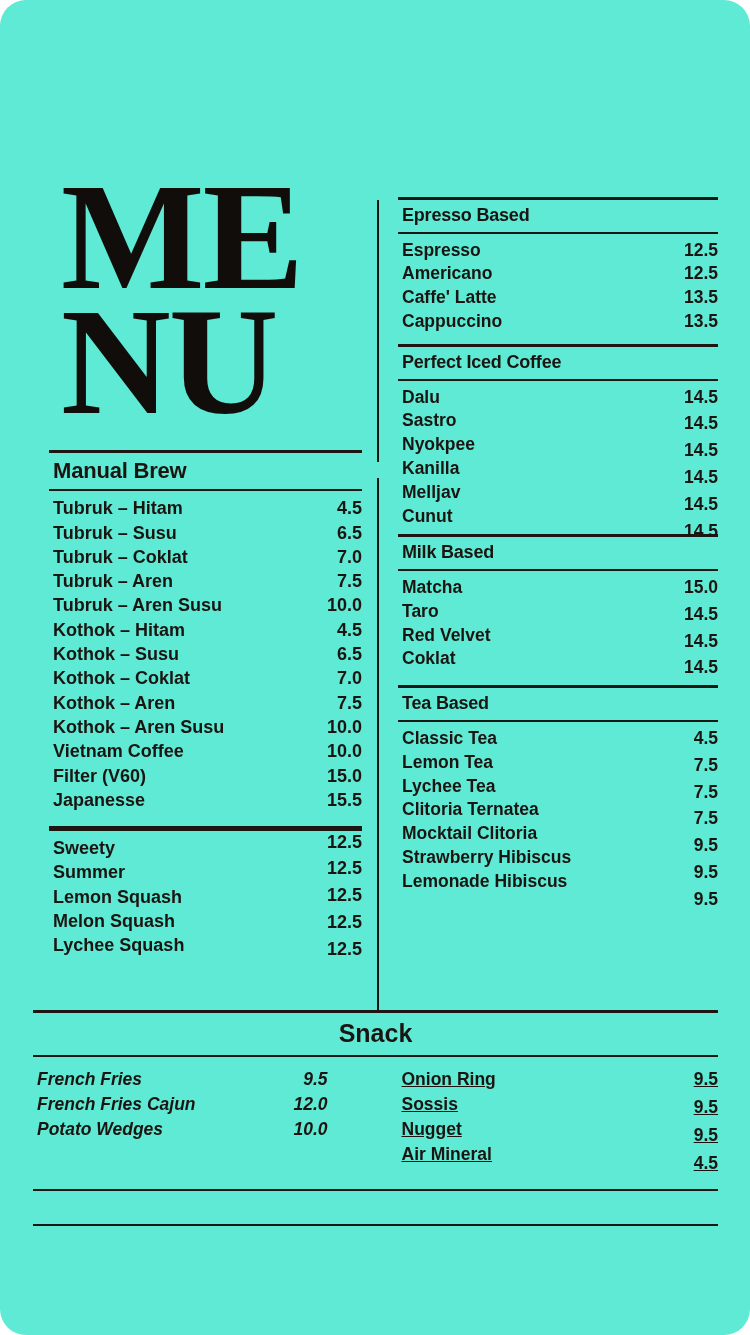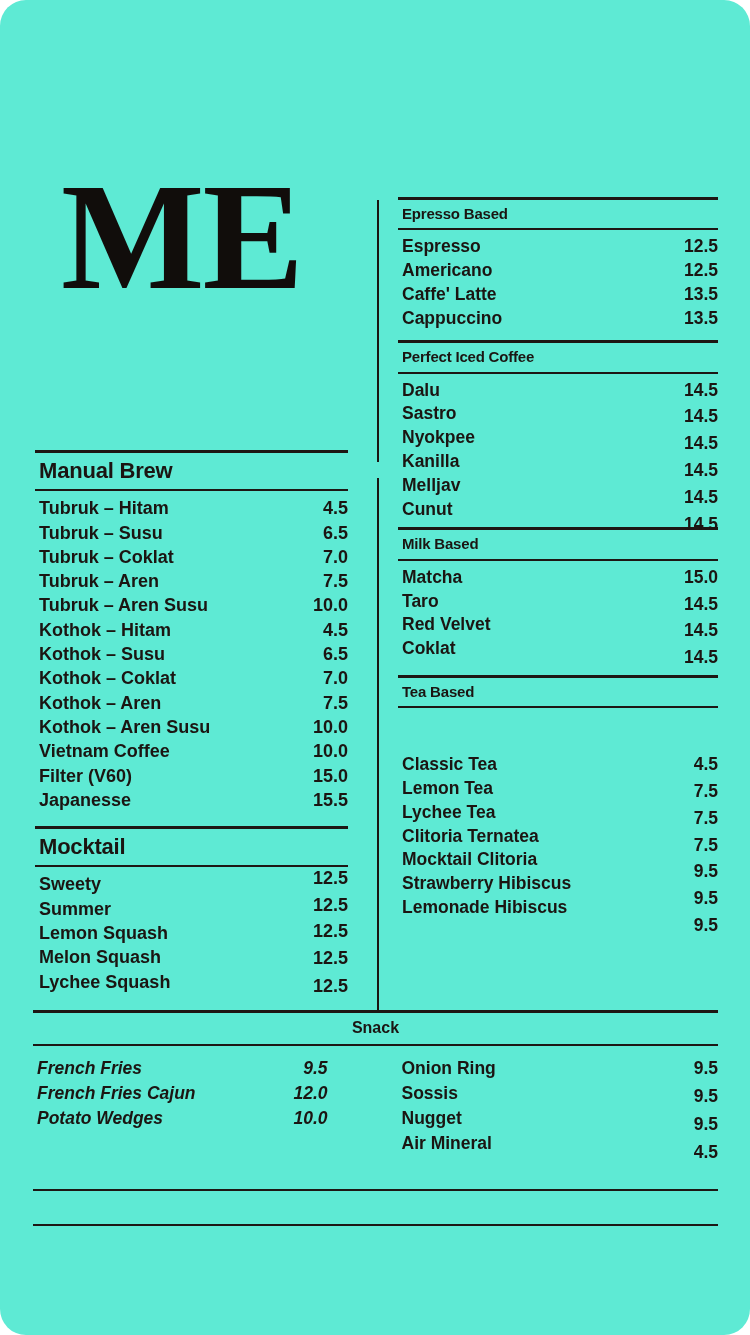--- a/index.html
+++ b/index.html
@@ -40,21 +40,21 @@
     color: #110d0b;
     display: block;
     text-align: left;
     margin-left: 28px;
   }
   .word.two { margin-top: -6px; }
 
   
   .col-left {
     position: absolute;
-    left: 35px;
+    left: 49px;
     top: 450px;
     width: 313px;
   }
   .col-right {
     position: absolute;
     left: 398px;
     top: 197px;
     width: 320px;
   }
   .divider-vert {
@@ -67,21 +67,21 @@
 
   
   .section { }
   .rule {
     height: 2px;
     background: #1d1714;
     width: 100%;
   }
   .rule.thick { height: 3px; }
   .sec-head {
-    font-size: 15px;
+    font-size: 18px;
     font-weight: 700;
     letter-spacing: -0.2px;
     padding: 5px 0 6px 4px;
     line-height: 1.15;
   }
   .items { padding-top: 5px; }
   .row {
     display: flex;
     align-items: baseline;
     justify-content: space-between;
@@ -113,44 +113,44 @@
   .stagger-up .row:nth-child(3) .pr { top: -2px; }
   .stagger-up .row:nth-child(4) .pr { top: 1px; }
   .stagger-up .row:nth-child(5) .pr { top: 4px; }
 
   .mb-gap-1 { margin-top: 14px; }
 
   
   #sec-espresso .items { padding-bottom: 10px; }
   #sec-iced .items { padding-bottom: 6px; }
   #sec-milk .items { padding-bottom: 14px; }
-  #sec-tea .items { padding-bottom: 8px; margin-top: 40px; }
+  #sec-tea .items { padding-bottom: 8px; }
 
   
   #snack {
     position: absolute;
     left: 33px;
     top: 1010px;
     width: 685px;
   }
   #snack-title {
     text-align: center;
-    font-size: 16px;
+    font-size: 25px;
     font-weight: 700;
     padding: 6px 0 7px 0;
   }
   .snack-cols {
     display: flex;
     padding-top: 10px;
   }
   .snack-col {
     width: 50%;
     box-sizing: border-box;
   }
-  .snack-col.right { padding-left: 22px; }
+  .snack-col.right { padding-left: 22px; text-decoration: underline; }
   .snack-col .row { font-size: 17.5px; line-height: 1.42; }
   .snack-col.left .row { padding-right: 48px; font-style: italic; }
 
   
   .rule-bottom {
     position: absolute;
     left: 33px;
     width: 685px;
     height: 2px;
     background: #1d1714;
@@ -158,20 +158,21 @@
   #rule-bottom-1 { top: 1189px; }
   #rule-bottom-2 { top: 1224px; }
 </style>
 </head>
 <body>
 
 <div id="menu-card">
 
   <div id="masthead">
     <span class="word one">ME</span>
+    <span class="word two">NU</span>
   </div>
 
   <div class="divider-vert" id="divider-top"></div>
   <div class="divider-vert" id="divider-bottom"></div>
 
   <div class="col-left">
 
     <div class="section" id="sec-manual">
       <div class="rule thick"></div>
       <div class="sec-head">Manual Brew</div>
@@ -227,21 +228,20 @@
           </div>
         <div class="row">
             <span class="nm">Japanesse</span>
             <span class="pr">15.5</span>
           </div>
       </div>
     </div>
 
     <div class="section mb-gap-1" id="sec-mocktail">
       <div class="rule thick"></div>
-      <div class="sec-head">Mocktail</div>
       <div class="rule"></div>
       <div class="items stagger-up">
         <div class="row">
             <span class="nm">Sweety</span>
             <span class="pr">12.5</span>
           </div>
         <div class="row">
             <span class="nm">Summer</span>
             <span class="pr">12.5</span>
           </div>

